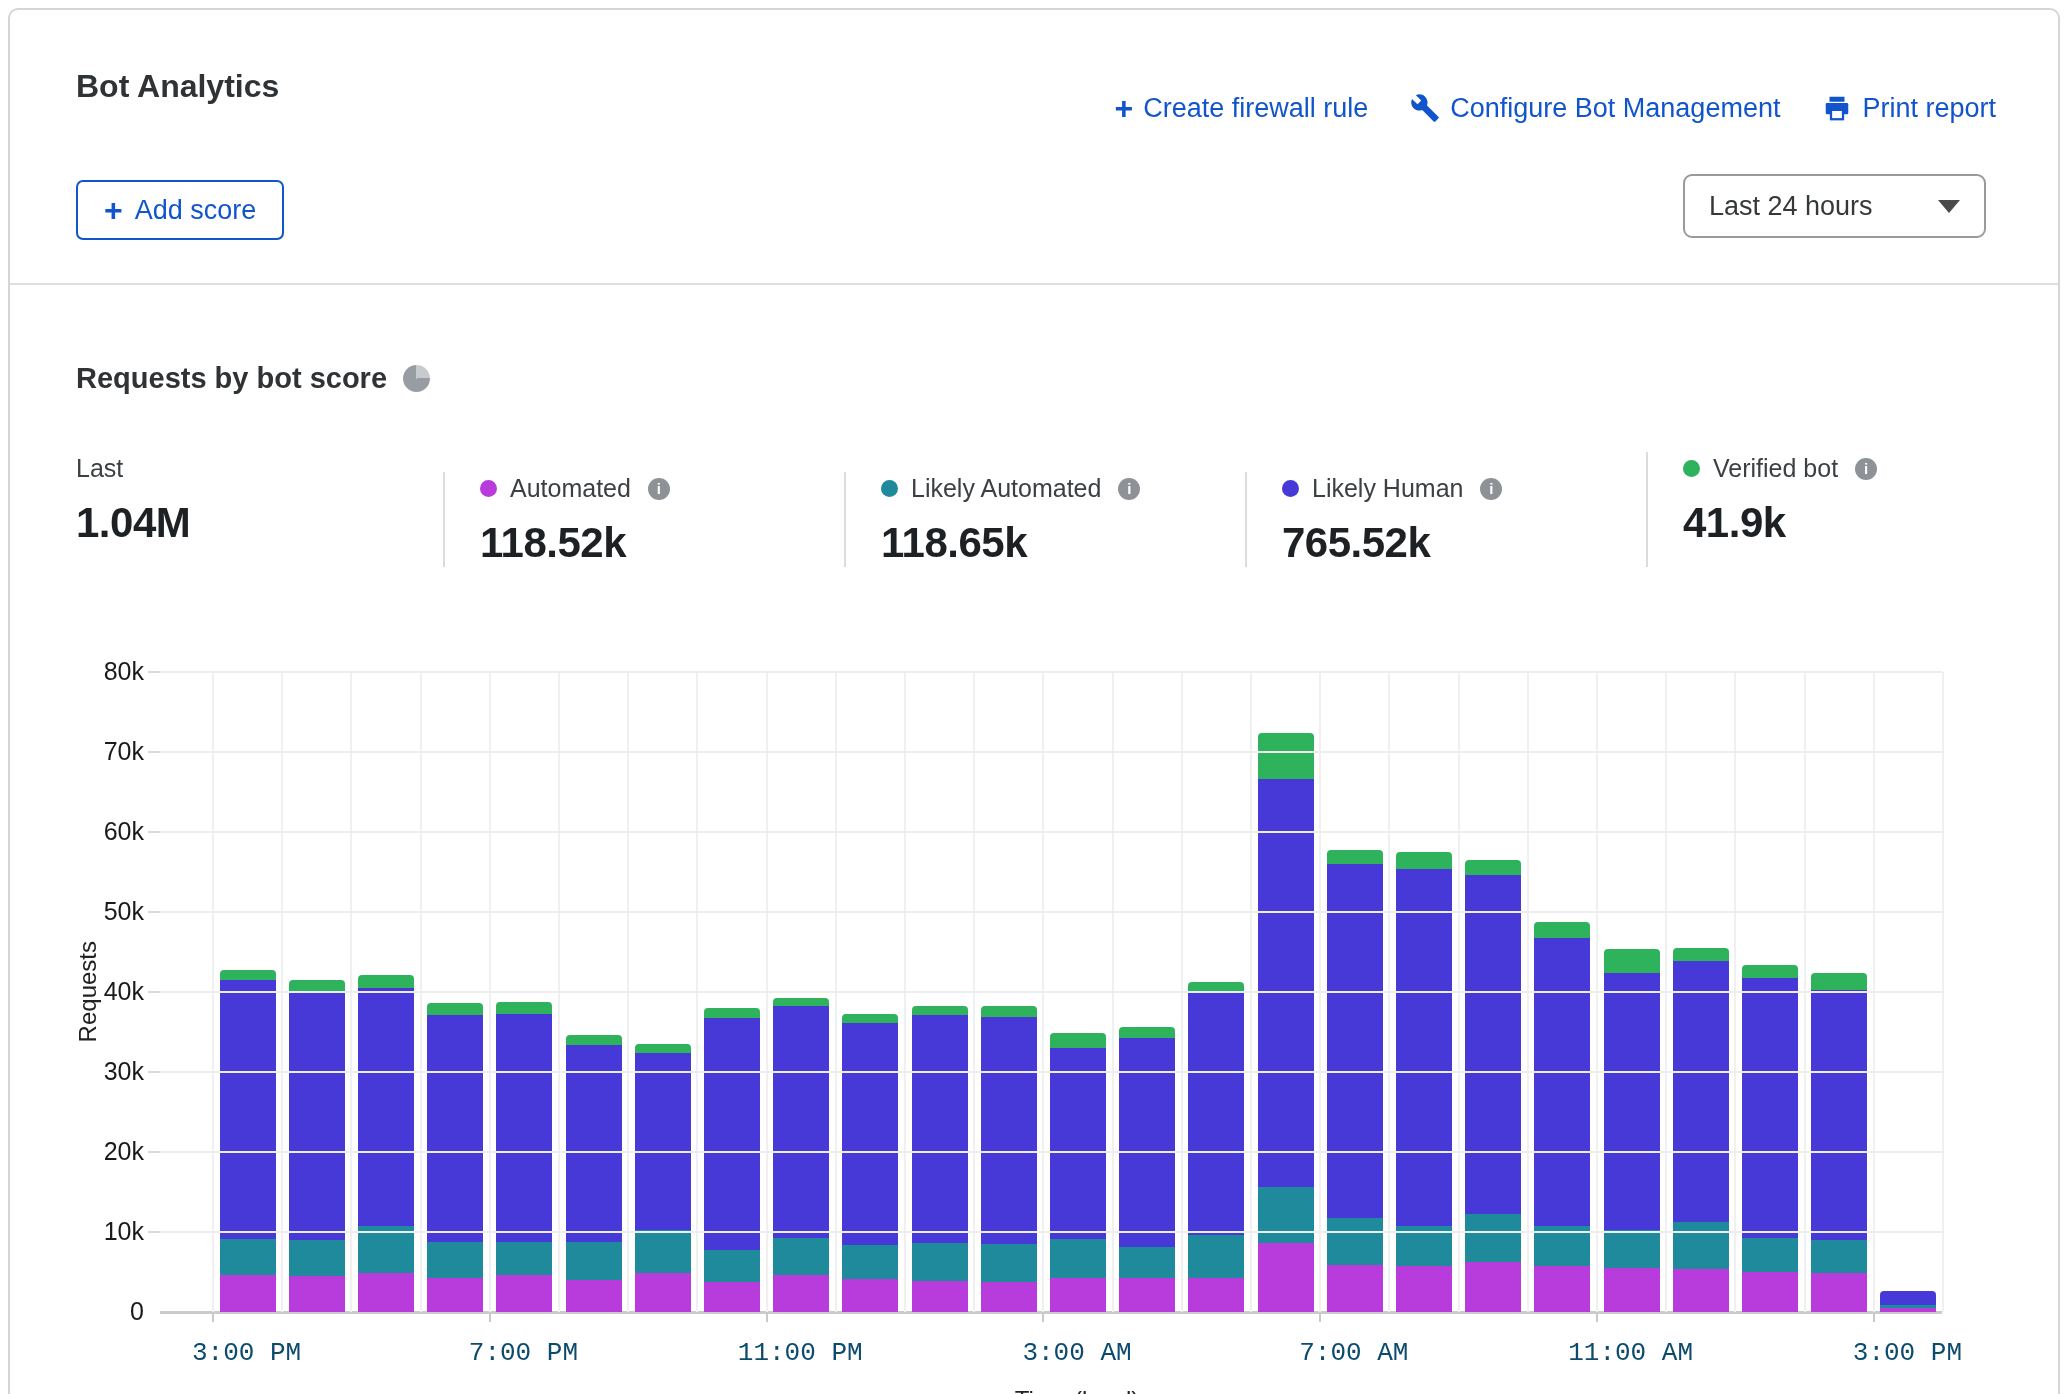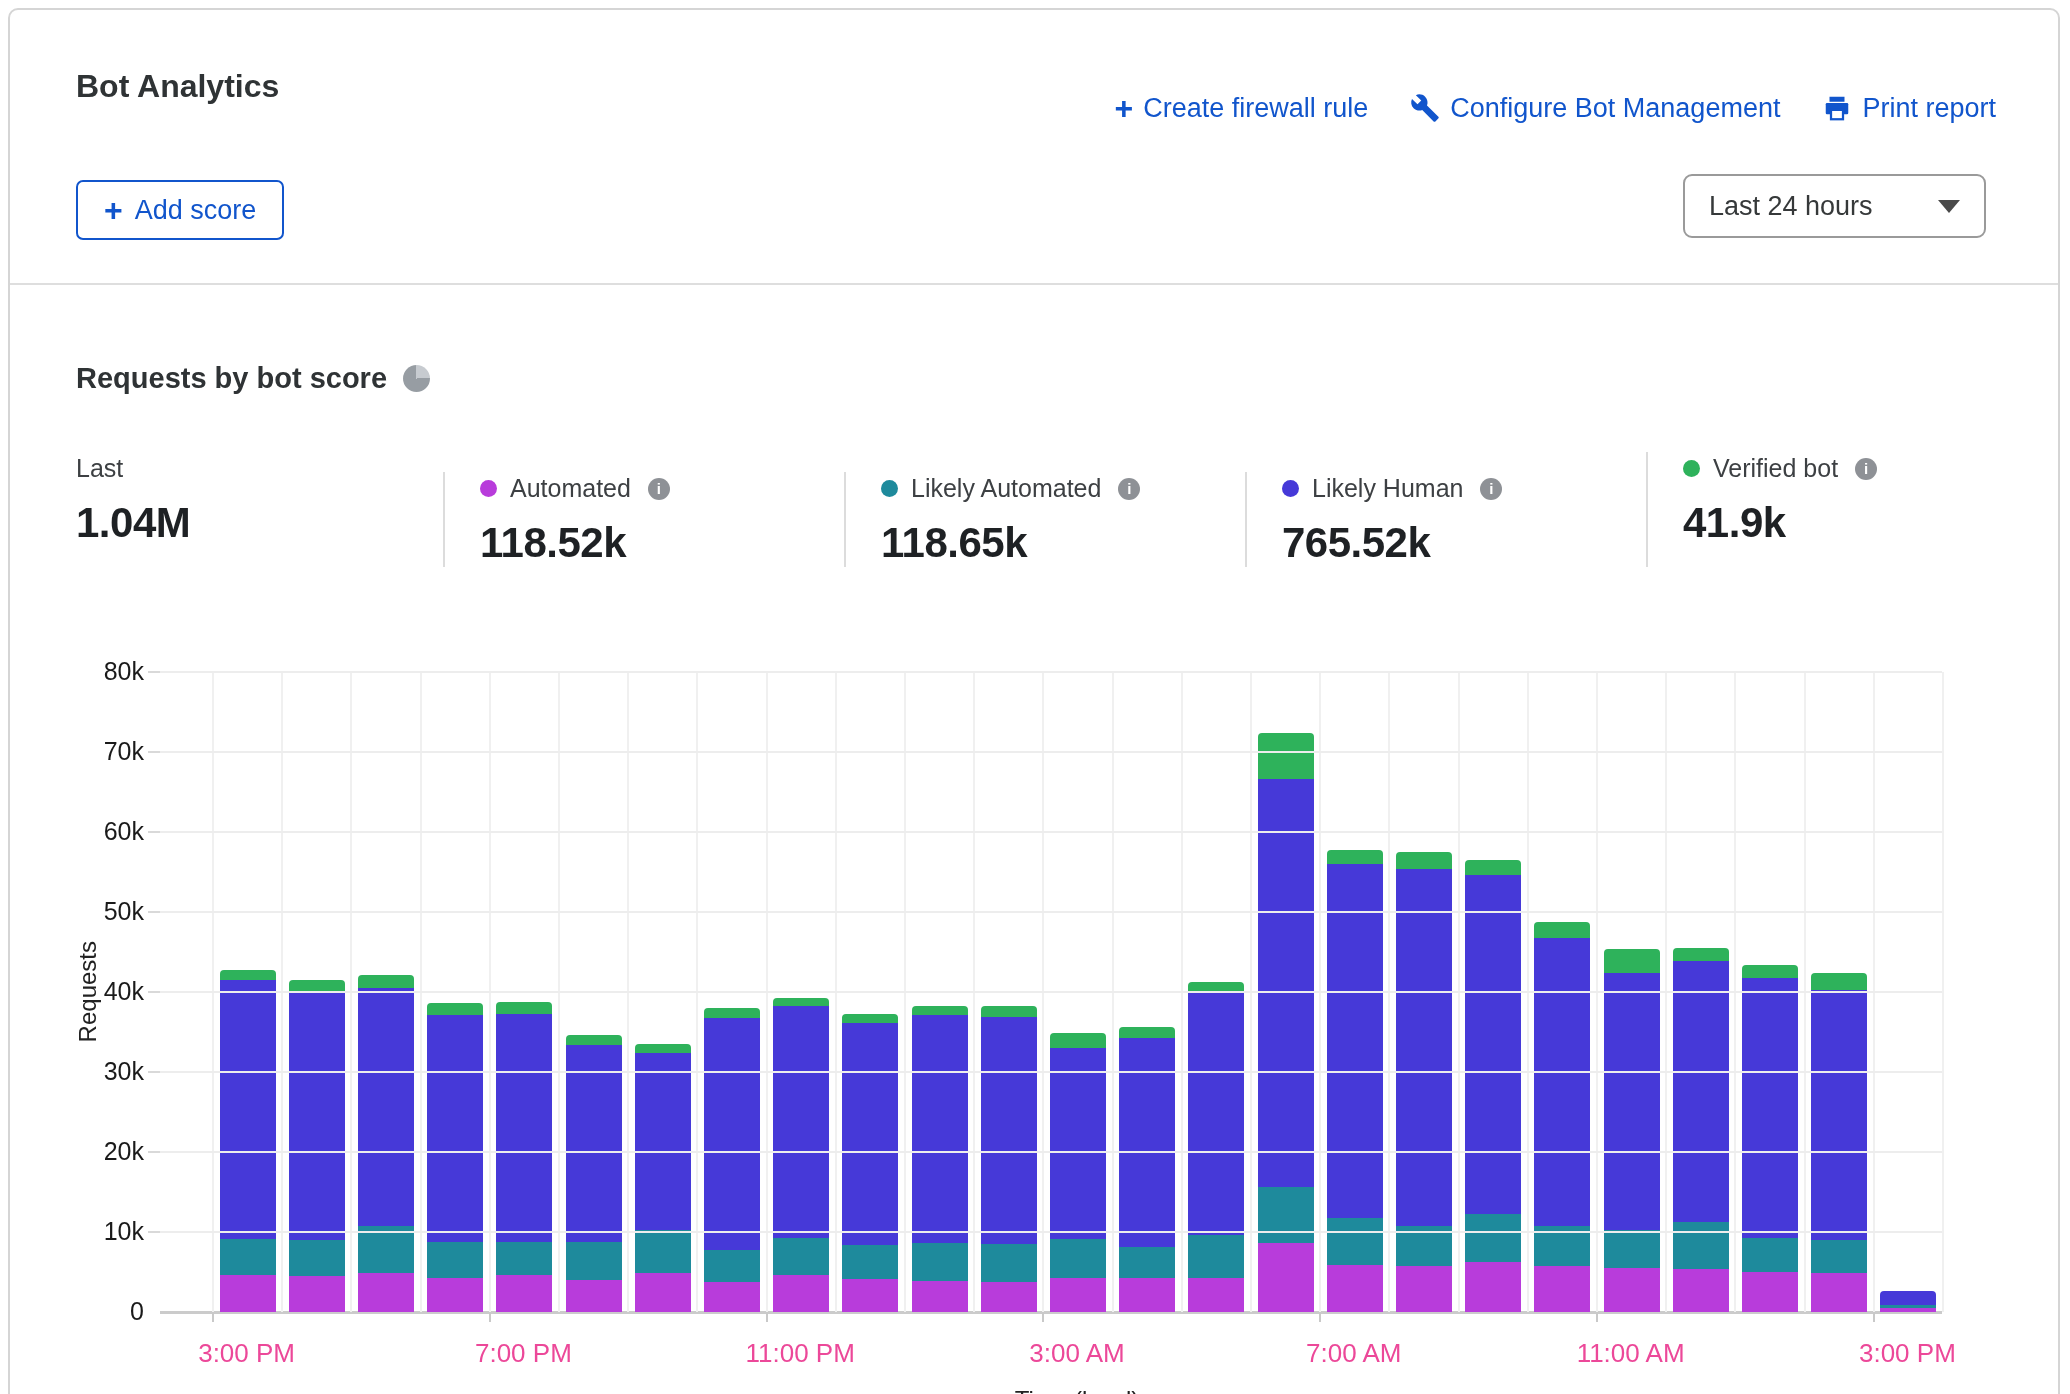--- a/index.html
+++ b/index.html
@@ -45,21 +45,21 @@
   .ylabel{position:absolute;width:84px;text-align:right;font-size:25px;color:#1a1a1a;}
   .yaxis-title{position:absolute;left:64px;top:22px;height:640px;display:flex;align-items:center;}
   .yaxis-title span{writing-mode:vertical-rl;transform:rotate(180deg);font-size:24px;color:#222;}
   .bars-row{position:absolute;left:52px;top:0;width:1730px;height:640px;display:flex;
             border-right:2px solid #f0f0f0;}
   .slot{flex:1 1 0;position:relative;border-left:2px solid #f0f0f0;box-sizing:border-box;}
   .bar{position:absolute;bottom:0;left:50%;transform:translateX(-50%);width:56px;
        display:flex;flex-direction:column-reverse;border-radius:4px 4px 0 0;overflow:hidden;cursor:pointer;}
   .seg{width:100%;}
   .xtick{position:absolute;top:640px;width:2px;height:10px;background:#c9c9c9;}
-  .xlabel{position:absolute;top:668px;transform:translateX(-50%);font-size:26px;color:#ec4899;white-space:nowrap;}
+  .xlabel{position:absolute;top:668px;transform:translateX(-50%);font-size:26px;color:#0c4a6e;white-space:nowrap;font-family:Liberation Mono, monospace;}
   .xaxis-title{position:absolute;top:716px;font-size:24px;color:#222;transform:translateX(-50%);}
 </style>
 </head>
 <body>
 
 <div class="page">
   <div class="card">
 
     <div class="card-header">
       <div class="page-title">Bot Analytics</div>

